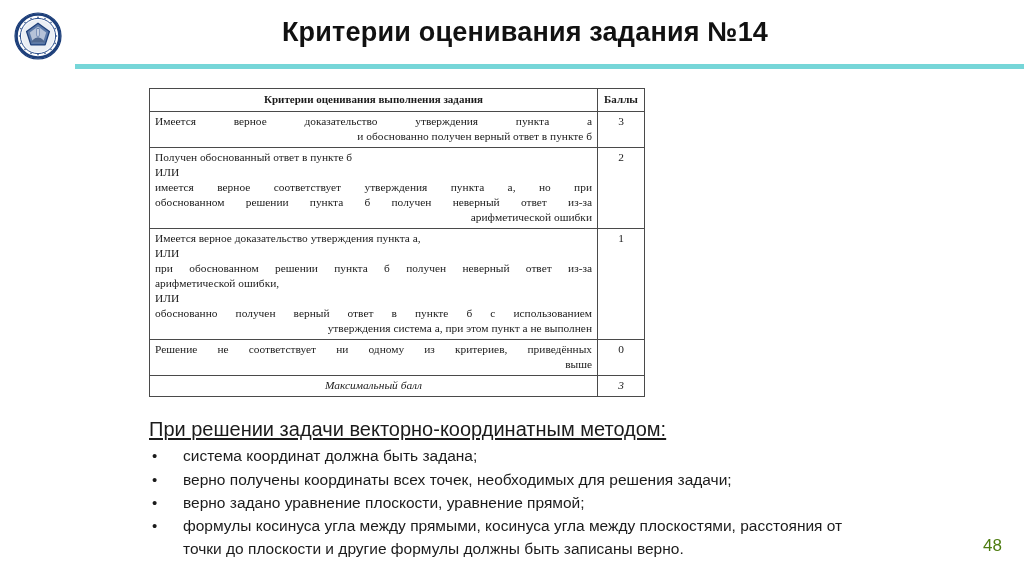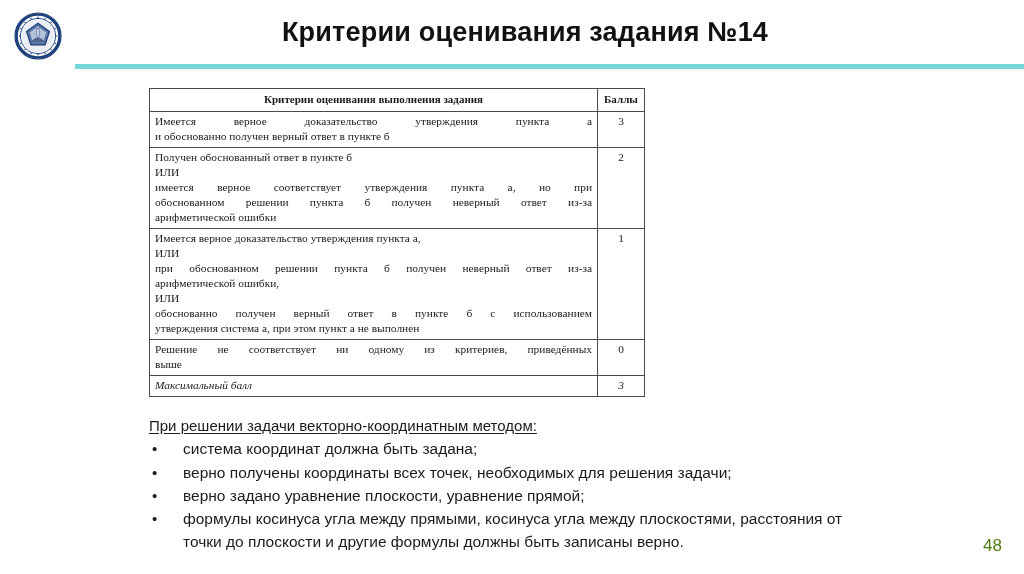--- a/index.html
+++ b/index.html
@@ -95,29 +95,29 @@
     margin-top: 8px;
   }
   td.desc .line { display: block; }
   td.desc .just {
     display: block;
     text-align: justify;
     text-align-last: justify;
   }
   td.desc .lastline {
     display: block;
-    text-align: left;
+    text-align: right;
   }
   td.score {
     text-align: center;
     vertical-align: middle;
     font-size: 12px;
   }
   td.maxlabel {
-    text-align: left;
+    text-align: center;
     font-style: italic;
     font-size: 11.6px;
     padding-right: 6px;
     vertical-align: middle;
   }
   td.maxscore {
     text-align: center;
     vertical-align: middle;
     font-style: italic;
     font-size: 12px;
@@ -126,21 +126,21 @@
   
   .notes {
     position: absolute;
     left: 149px;
     top: 415px;
     width: 730px;
     font-family: "Liberation Sans", sans-serif;
     color: #1b1b1b;
   }
   .notes-heading {
-    font-size: 15px;
+    font-size: 20px;
     line-height: 1.42;
     text-decoration: underline;
     text-underline-offset: 2px;
     margin-bottom: 2px;
   }
   ul.note-list {
     list-style: none;
     margin: 0;
     padding: 0;
   }

